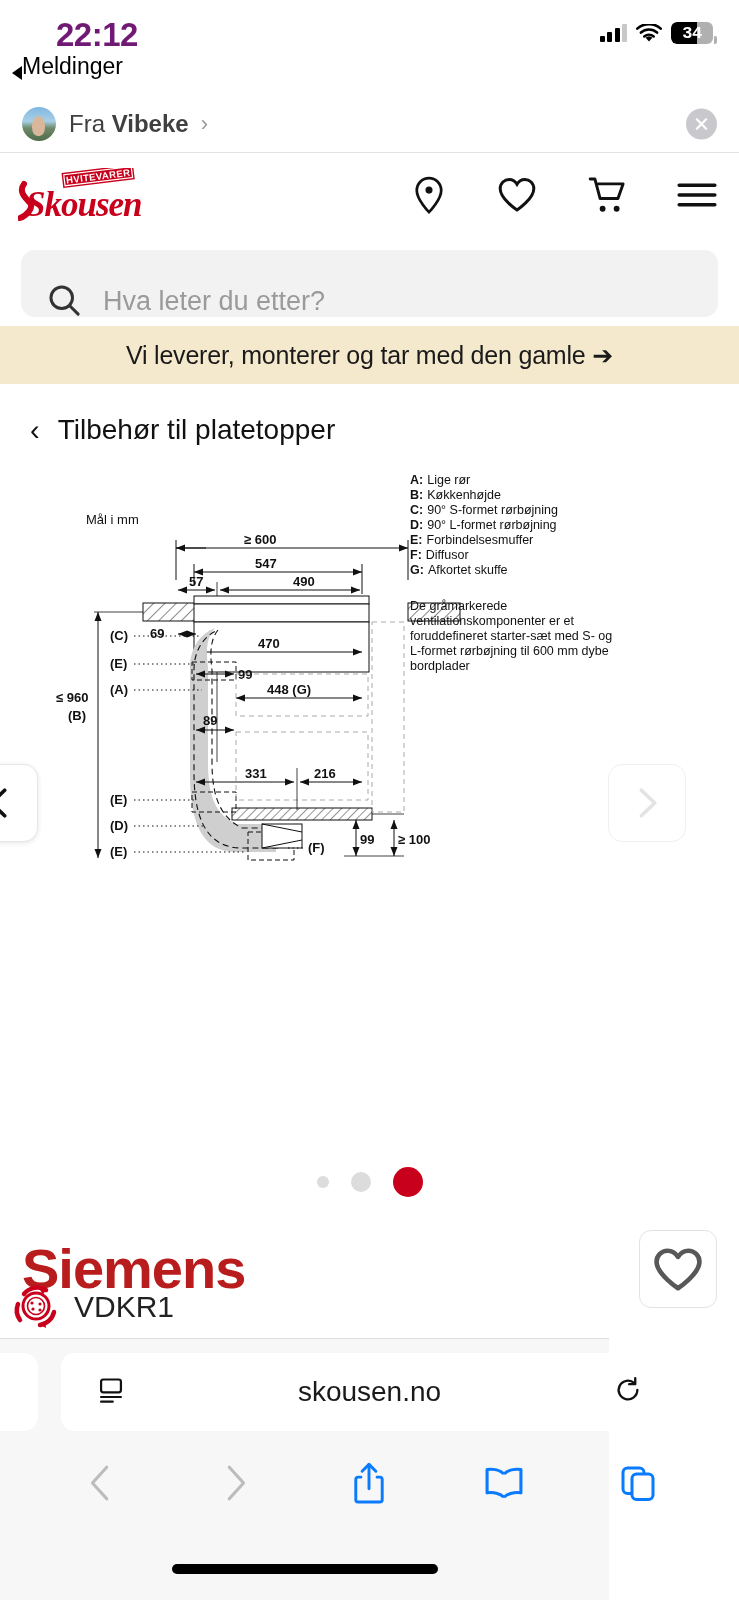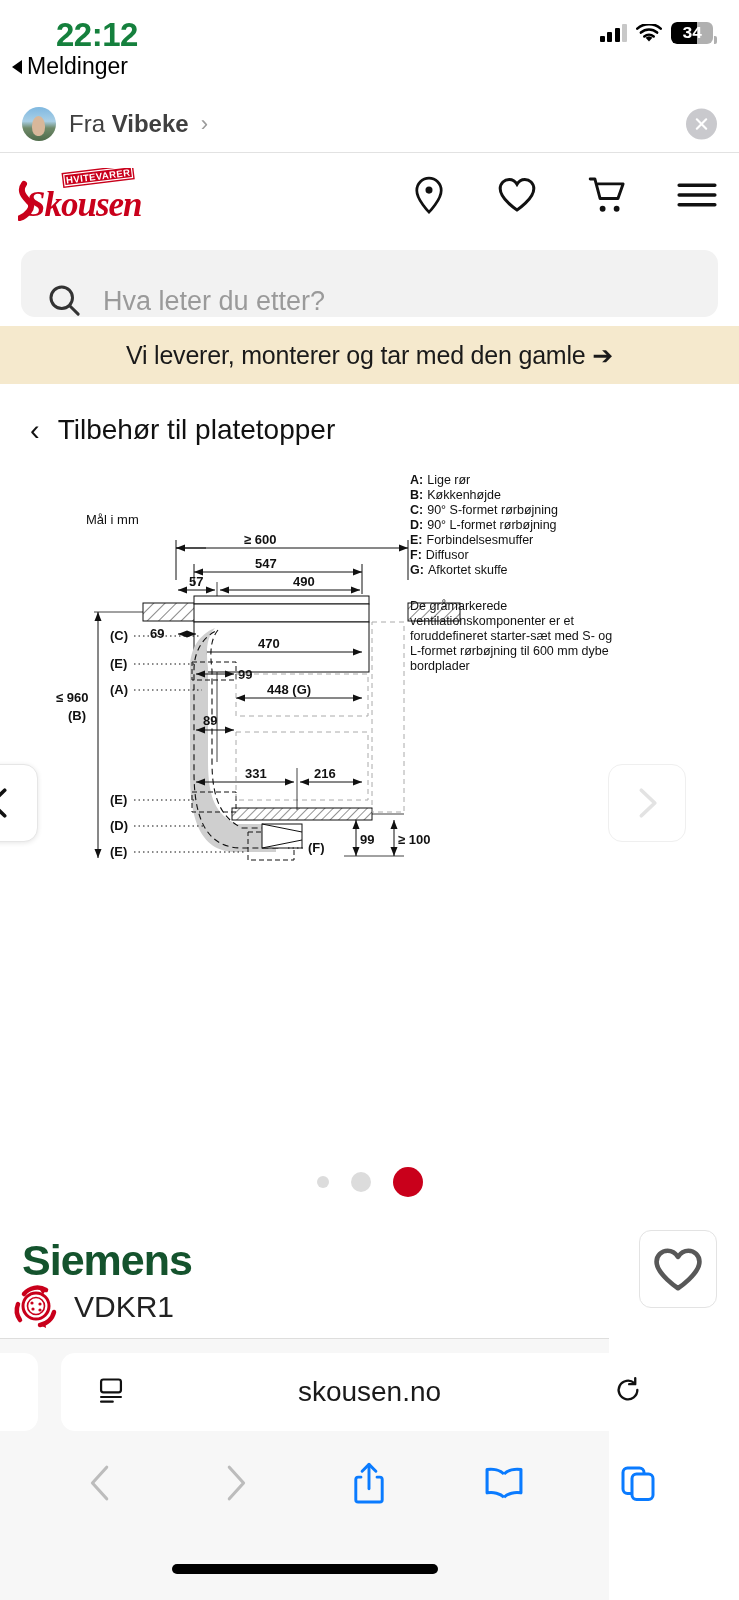--- a/index.html
+++ b/index.html
@@ -8,25 +8,25 @@
     font-family: "Liberation Sans", sans-serif;
     background: #ffffff;
     overflow: hidden;
   }
   .screen { position: relative; width: 739px; height: 1600px; background: #fff; }
 
   
   .statusbar { position: absolute; top: 0; left: 0; width: 739px; height: 92px; }
   .clock {
     position: absolute; left: 56px; top: 16px;
-    font-size: 33px; font-weight: 700; letter-spacing: -0.5px; color: #15803d;
+    font-size: 33px; font-weight: 700; letter-spacing: -0.5px; color: #701a75;
   }
   .back-app {
     position: absolute; left: 12px; top: 53px;
-    font-size: 23px; color: #000; display: flex; align-items: center; gap: 5px;
+    font-size: 23px; color: #000; display: flex; align-items: flex-end; 
   }
   .back-tri {
     width: 0; height: 0; border-top: 7px solid transparent;
     border-bottom: 7px solid transparent; border-right: 10px solid #000;
   }
   .status-right {
     position: absolute; right: 22px; top: 22px;
     display: flex; align-items: center; gap: 9px;
   }
   .sig { display: flex; align-items: flex-end; gap: 2.5px; height: 18px; }
@@ -154,21 +154,21 @@
   .dot.s2 { width: 20px; height: 20px; }
   .dot.active { width: 30px; height: 30px; background: #c9001b; }
 
   
   .product {
     position: absolute; top: 1218px; left: 0; width: 739px; height: 120px;
     background: #fff;
   }
   .brand {
     position: absolute; left: 22px; top: 18px;
-    font-size: 43px; font-weight: 700; color: #14532d; letter-spacing: -1px;
+    font-size: 56px; font-weight: 700; color: #b91c1c; letter-spacing: -1px;
   }
   .energy-badge {
     position: absolute; left: 10px; top: 60px; width: 52px; height: 52px;
   }
   .model {
     position: absolute; left: 74px; top: 72px;
     font-size: 30px; color: #222;
   }
   .fav-btn {
     position: absolute; right: 22px; top: 12px; width: 78px; height: 78px;

